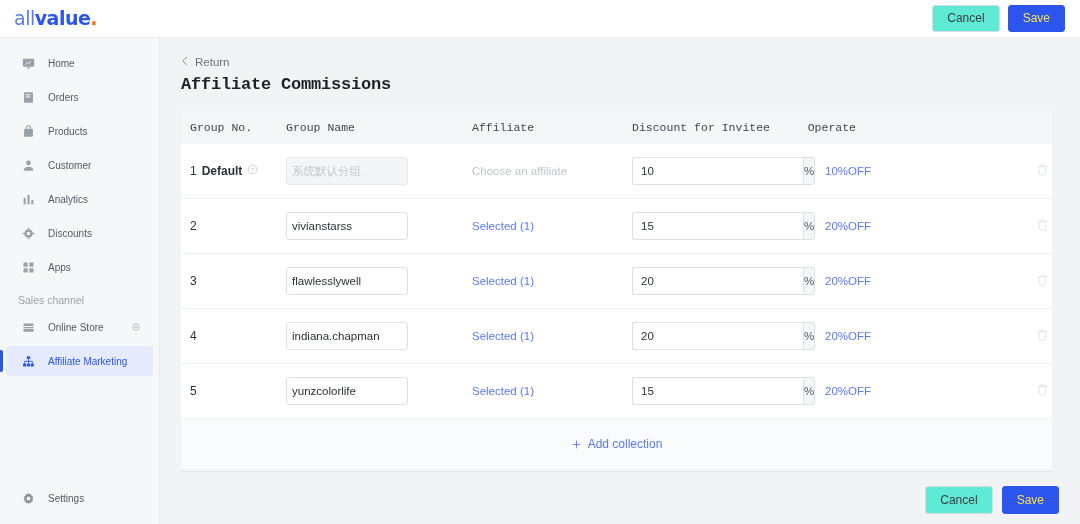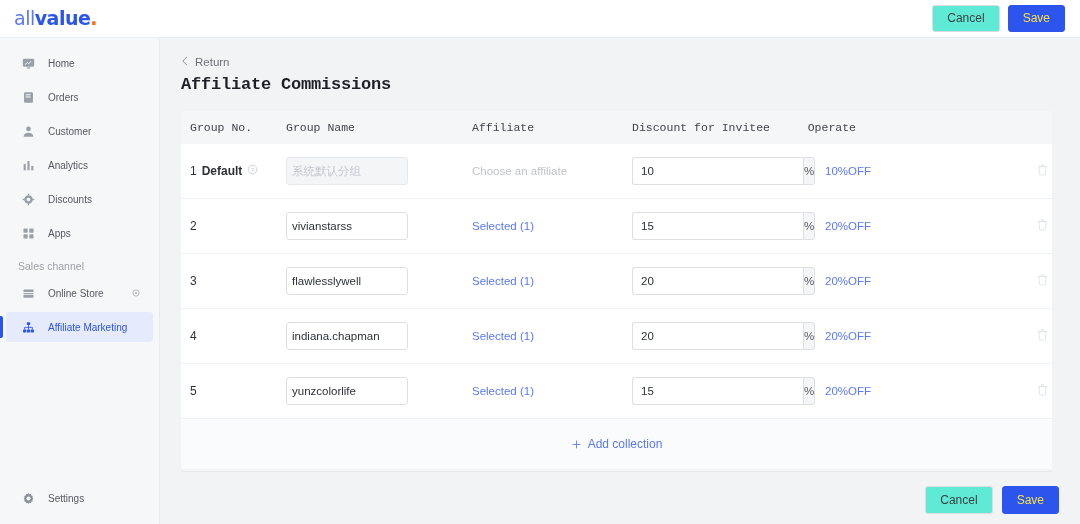--- a/index.html
+++ b/index.html
@@ -187,20 +187,29 @@
         <span class="ic">
           <svg width="13" height="13" viewBox="0 0 16 16">
               <rect x="2.5" y="1.5" width="11" height="13" rx="1.3" fill="#9aa0a8"></rect>
               <rect x="4.5" y="4" width="6" height="1.3" fill="#f6f7f9"></rect>
               <rect x="4.5" y="6.7" width="6" height="1.3" fill="#f6f7f9"></rect>
             </svg>
         </span>
         <span class="lbl">Orders</span>
       </div>
 
+      <div class="nav-item">
+        <span class="ic">
+          <svg width="13" height="13" viewBox="0 0 16 16">
+              <path d="M5.4 4.5V3.6a2.6 2.6 0 0 1 5.2 0v.9" stroke="#9aa0a8" stroke-width="1.3" fill="none"></path>
+              <rect x="2.6" y="4.6" width="10.8" height="9.8" rx="1.3" fill="#9aa0a8"></rect>
+            </svg>
+        </span>
+        <span class="lbl">Products</span>
+      </div>
 
       <div class="nav-item">
         <span class="ic">
           <svg width="13" height="13" viewBox="0 0 16 16">
               <circle cx="8" cy="4.8" r="2.9" fill="#9aa0a8"></circle>
               <path d="M2 14.5c0-3.3 2.7-5.1 6-5.1s6 1.8 6 5.1z" fill="#9aa0a8"></path>
             </svg>
         </span>
         <span class="lbl">Customer</span>
       </div>

